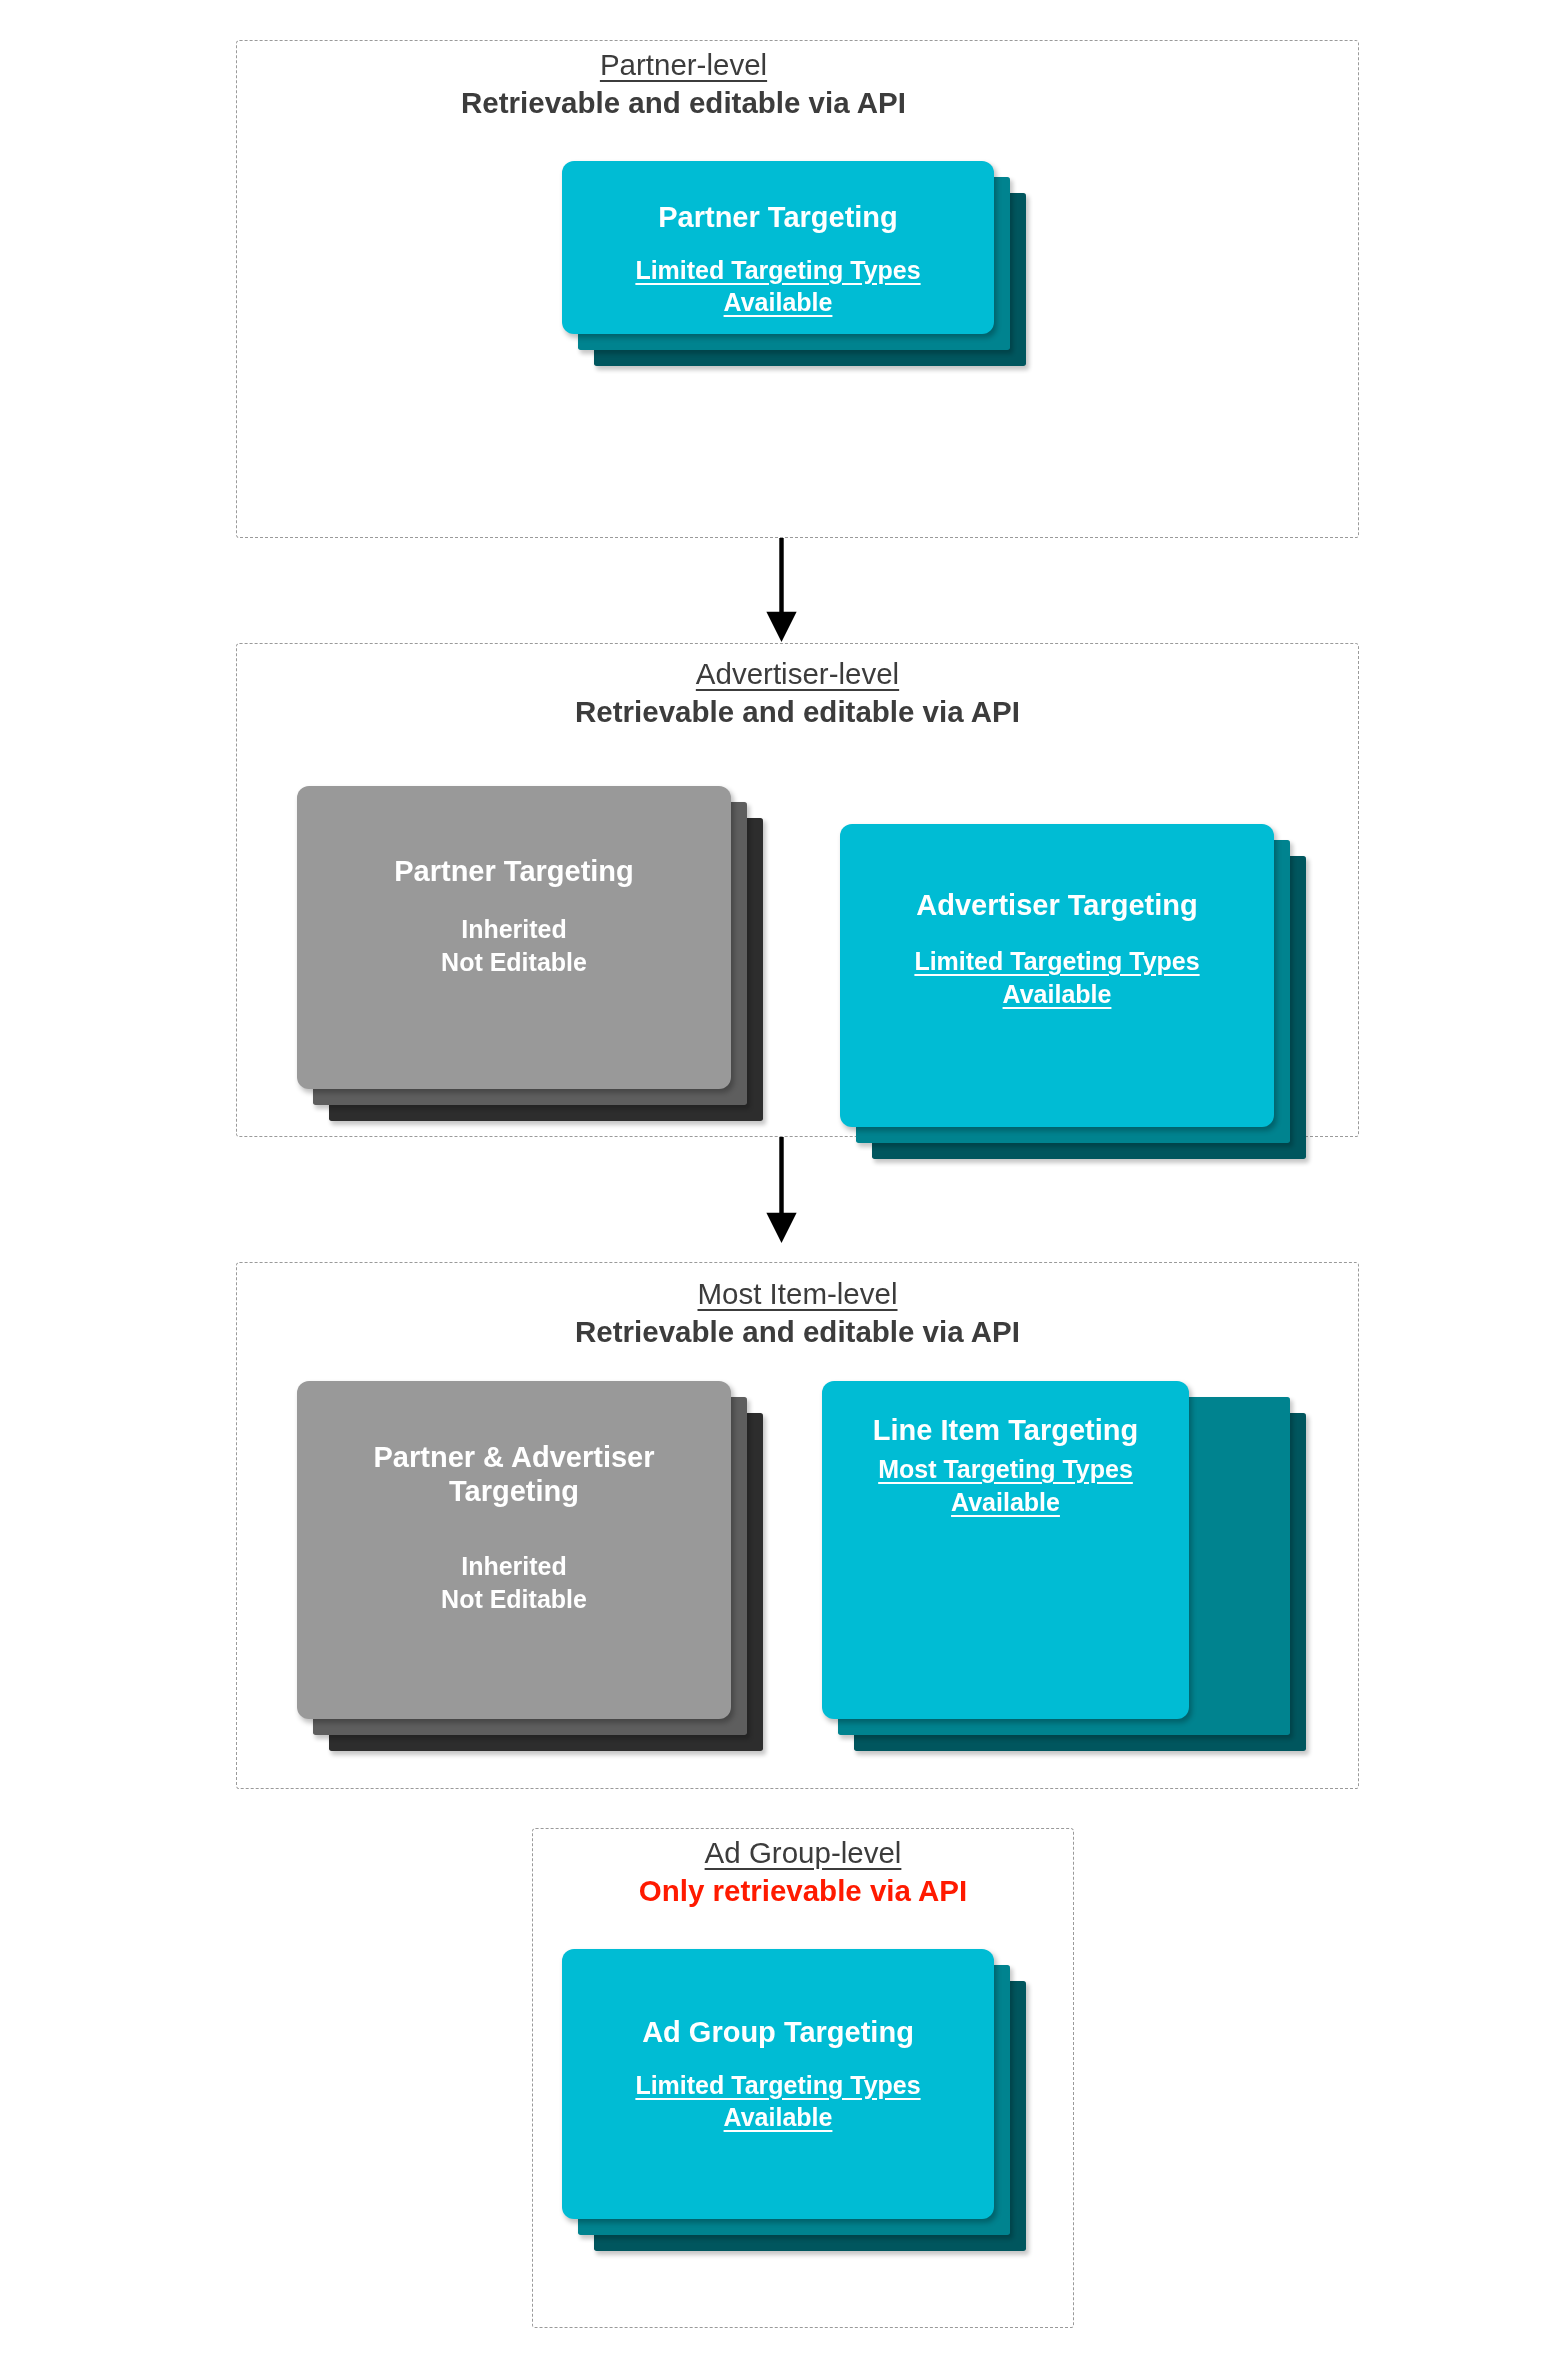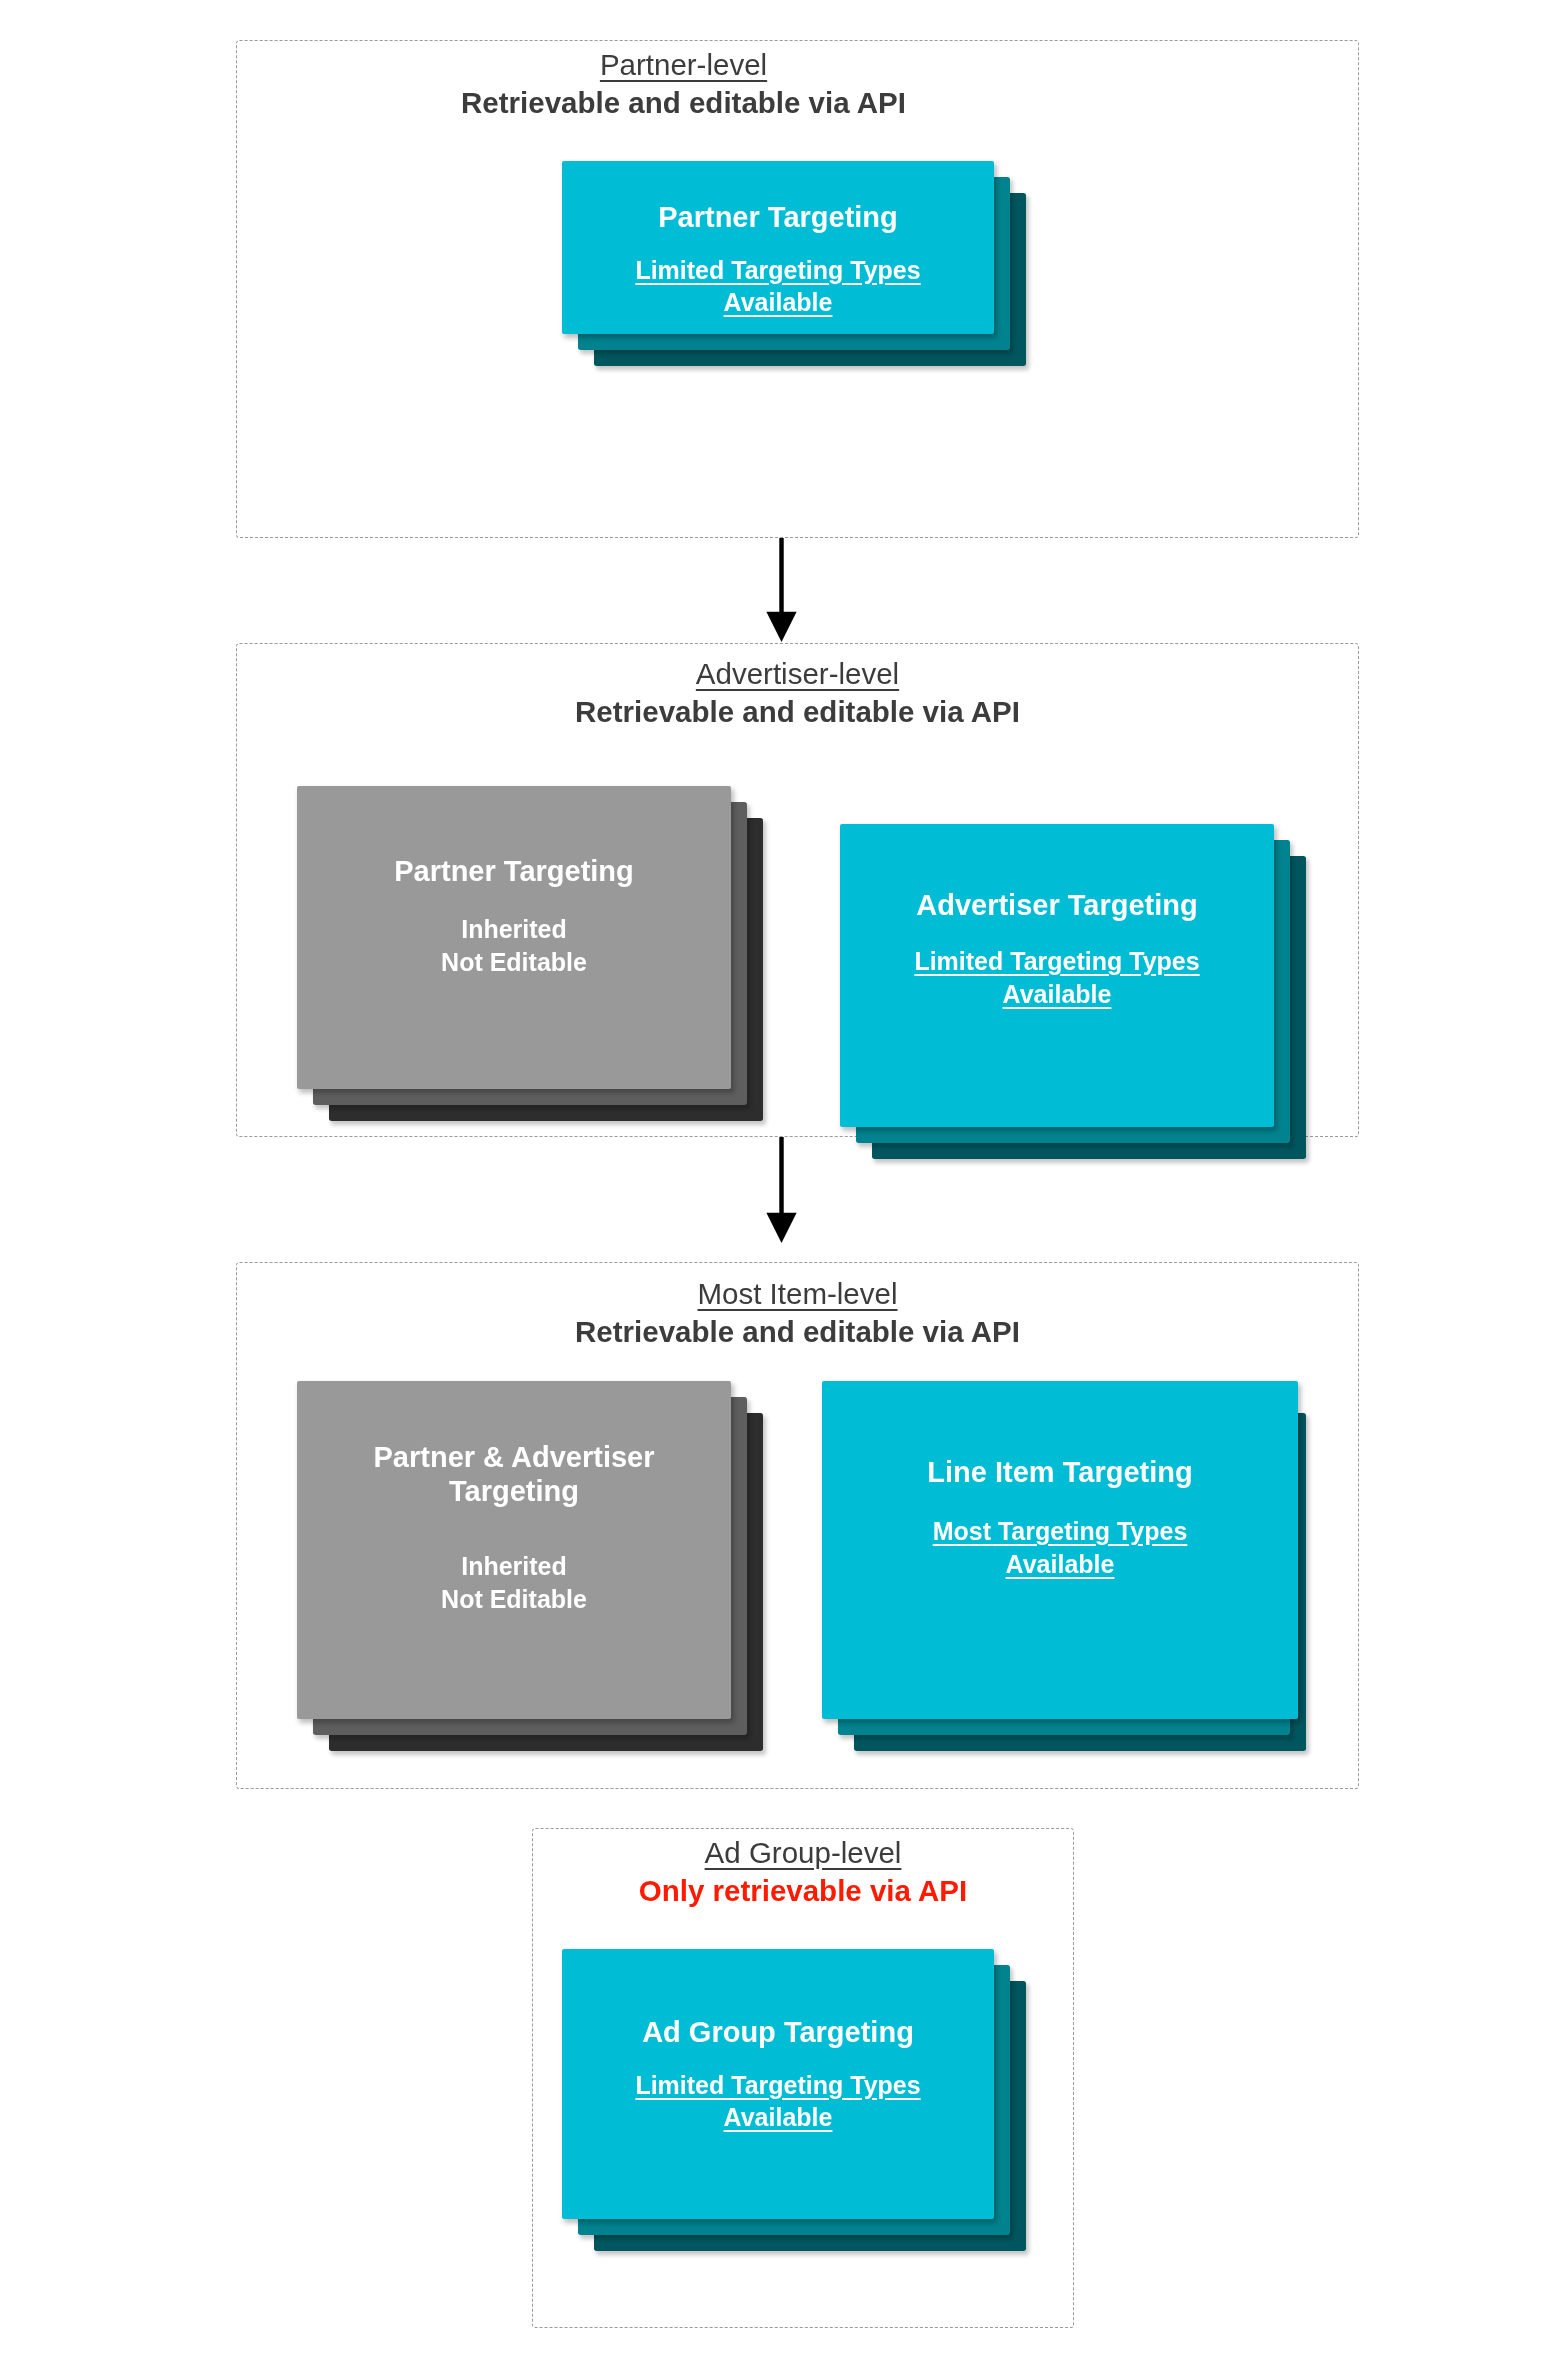--- a/index.html
+++ b/index.html
@@ -65,21 +65,21 @@
     position: absolute;
     border-radius: 2.7px;
   }
   .card-layer.back2 { box-shadow: 2.7px 3.6px 4.5px rgba(0,0,0,0.22); }
   .card-layer.back1 { box-shadow: 2.7px 3.6px 4.5px rgba(0,0,0,0.22); }
 
   .card-front {
     position: absolute;
     left: 0;
     top: 0;
-    border-radius: 2px;
+    border-radius: 12px;
     box-shadow: 2.7px 3.6px 5.4px rgba(0,0,0,0.25);
     display: flex;
     flex-direction: column;
     align-items: center;
     justify-content: flex-start;
   }
 
   
   .teal .card-front { background: #00bcd4; }
   .teal .back1      { background: #00838f; }
@@ -187,21 +187,21 @@
       <div class="card-title">Partner &amp; Advertiser
 Targeting</div>
       <div class="card-sub plain" style="margin-top:25px;">Inherited
 Not Editable</div>
     </div>
   </div>
 
   <div class="card-stack teal" style="left:822px; top:1381px; width:491px; height:370px;">
     <div class="card-layer back2" style="left:32px; top:32px; width:452px; height:338px;"></div>
     <div class="card-layer back1" style="left:16px; top:16px; width:452px; height:338px;"></div>
-    <div class="card-front" style="width:476px; height:338px; padding-top:74px;gap:20px;">
+    <div class="card-front" style="width:367px; height:338px; padding-top:32px;">
       <div class="card-title">Line Item Targeting</div>
       <div class="card-sub" style="margin-top:6px;">Most Targeting Types
 Available</div>
     </div>
   </div>
 
   <div class="level-box" style="left:532px; top:1828px; width:542px; height:500px;"></div>
 
   <div class="level-head" style="top:1838px; left:532px; width:542px;">
     <span class="level-title">Ad Group-level</span>

